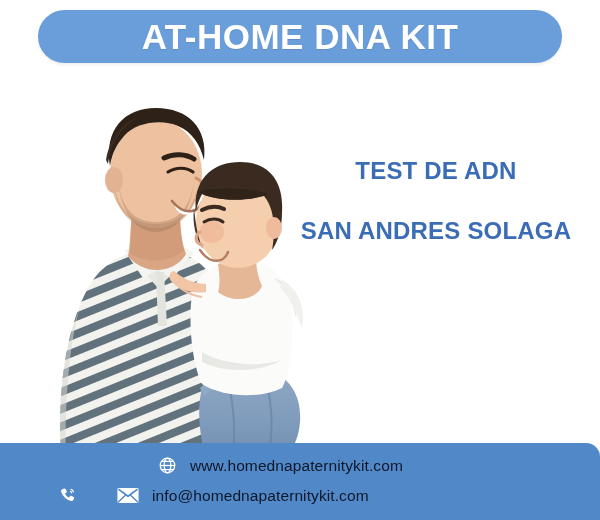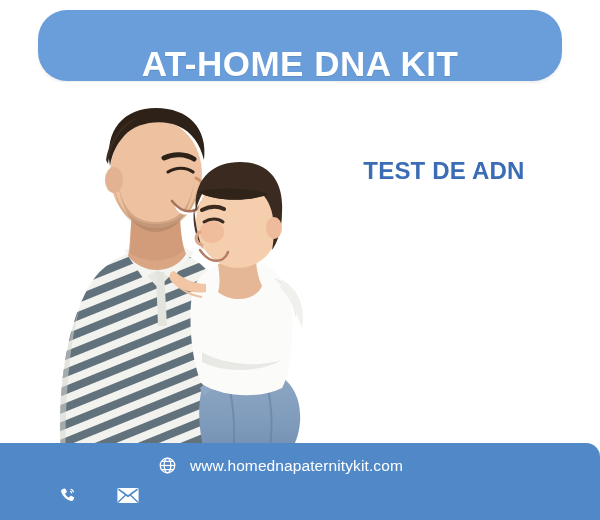--- a/index.html
+++ b/index.html
@@ -17,25 +17,25 @@
     background: #ffffff;
     overflow: hidden;
   }
 
   
   .header-banner {
     position: absolute;
     left: 38px;
     top: 10px;
     width: 524px;
-    height: 71px;
+    height: 53px;
     background: #6a9edb;
     border-radius: 29px;
     display: flex;
-    align-items: flex-end;
+    align-items: center;
     justify-content: center;
     box-shadow: 0 2px 3px rgba(0,0,0,0.07);
   }
   .header-title {
     color: #ffffff;
     font-size: 35px;
     font-weight: bold;
     letter-spacing: 0.5px;
     line-height: 1;
     white-space: nowrap;
@@ -48,21 +48,21 @@
     left: 6px;
     top: 82px;
     width: 330px;
     height: 386px;
   }
   .hero-photo svg { display: block; width: 100%; height: 100%; }
 
   
   .headline-block {
     position: absolute;
-    left: 296px;
+    left: 288px;
     top: 158px;
     width: 296px;
     text-align: center;
   }
   .headline-line {
     color: #3a6db5;
     font-weight: bold;
     font-size: 24px;
     line-height: 1.1;
     letter-spacing: 0.2px;
@@ -91,21 +91,21 @@
   .footer-row-website {
     left: 158px;
     top: 13px;
   }
   .footer-row-contact {
     left: 58px;
     top: 43px;
   }
   .footer-text {
     font-size: 15.5px;
-    color: #ffffff;
+    color: #0f172a;
     white-space: nowrap;
     letter-spacing: 0.1px;
   }
   .footer-icon {
     display: inline-flex;
     align-items: center;
     justify-content: center;
     flex: none;
   }
   .gap-website { width: 13px; }
@@ -229,20 +229,21 @@
 
         <path d="M196 216 C182 214 170 206 164 196 C172 206 184 212 196 214 Z" fill="#eec0a0"></path>
         <path d="M200 210 C186 212 174 208 166 200 C162 196 163 190 168 189
                  C176 196 188 202 200 202 Z" fill="#f2c5a4"></path>
       </g>
     </svg>
   </div>
 
   <div class="headline-block">
     <div class="headline-line l1">TEST DE ADN</div>
+    <div class="headline-line l3">SAN ANDRES SOLAGA</div>
   </div>
 
   <div class="footer-bar">
 
     <div class="footer-row footer-row-website">
       <span class="footer-icon">
         <svg width="19" height="19" viewBox="0 0 24 24" fill="none" stroke="#ffffff" stroke-width="1.6">
           <circle cx="12" cy="12" r="9.2"></circle>
           <ellipse cx="12" cy="12" rx="4.2" ry="9.2"></ellipse>
           <line x1="2.8" y1="12" x2="21.2" y2="12"></line>
@@ -268,17 +269,18 @@
       <span class="gap-phone"></span>
       <span class="gap-mid"></span>
       <span class="footer-icon">
         <svg width="22" height="17" viewBox="0 0 26 19">
           <rect x="0.5" y="0.5" width="25" height="18" rx="1.6" fill="#ffffff"></rect>
           <path d="M1.6 2 L13 10.4 L24.4 2" fill="none" stroke="#5189c8" stroke-width="2.1" stroke-linejoin="round"></path>
           <path d="M1.6 17.2 L9.6 9.4 M24.4 17.2 L16.4 9.4" fill="none" stroke="#5189c8" stroke-width="1.7" stroke-linecap="round"></path>
         </svg>
       </span>
       <span class="gap-email"></span>
+      <span class="footer-text">info@homednapaternitykit.com</span>
     </div>
 
   </div>
 
 </div>
 
 </body></html>

